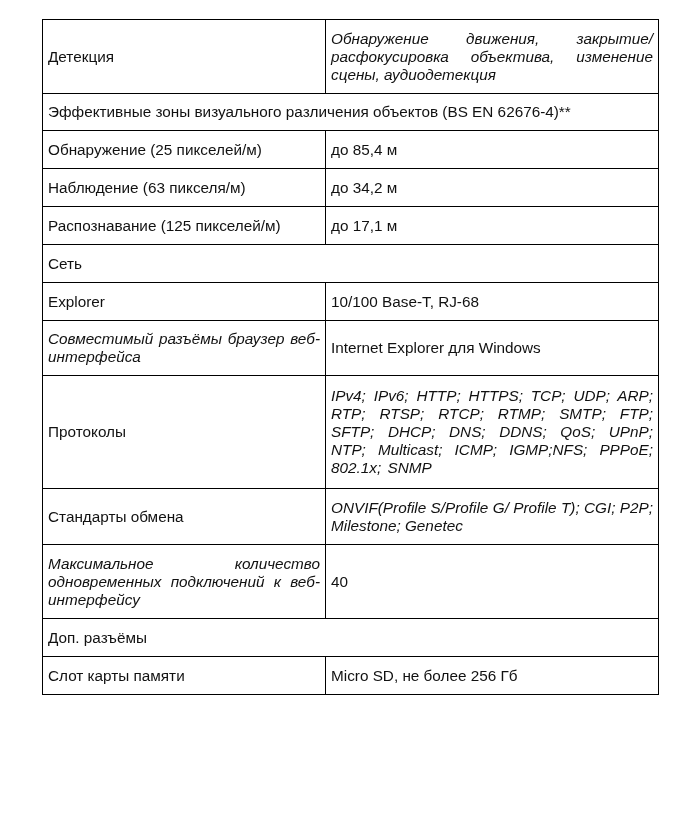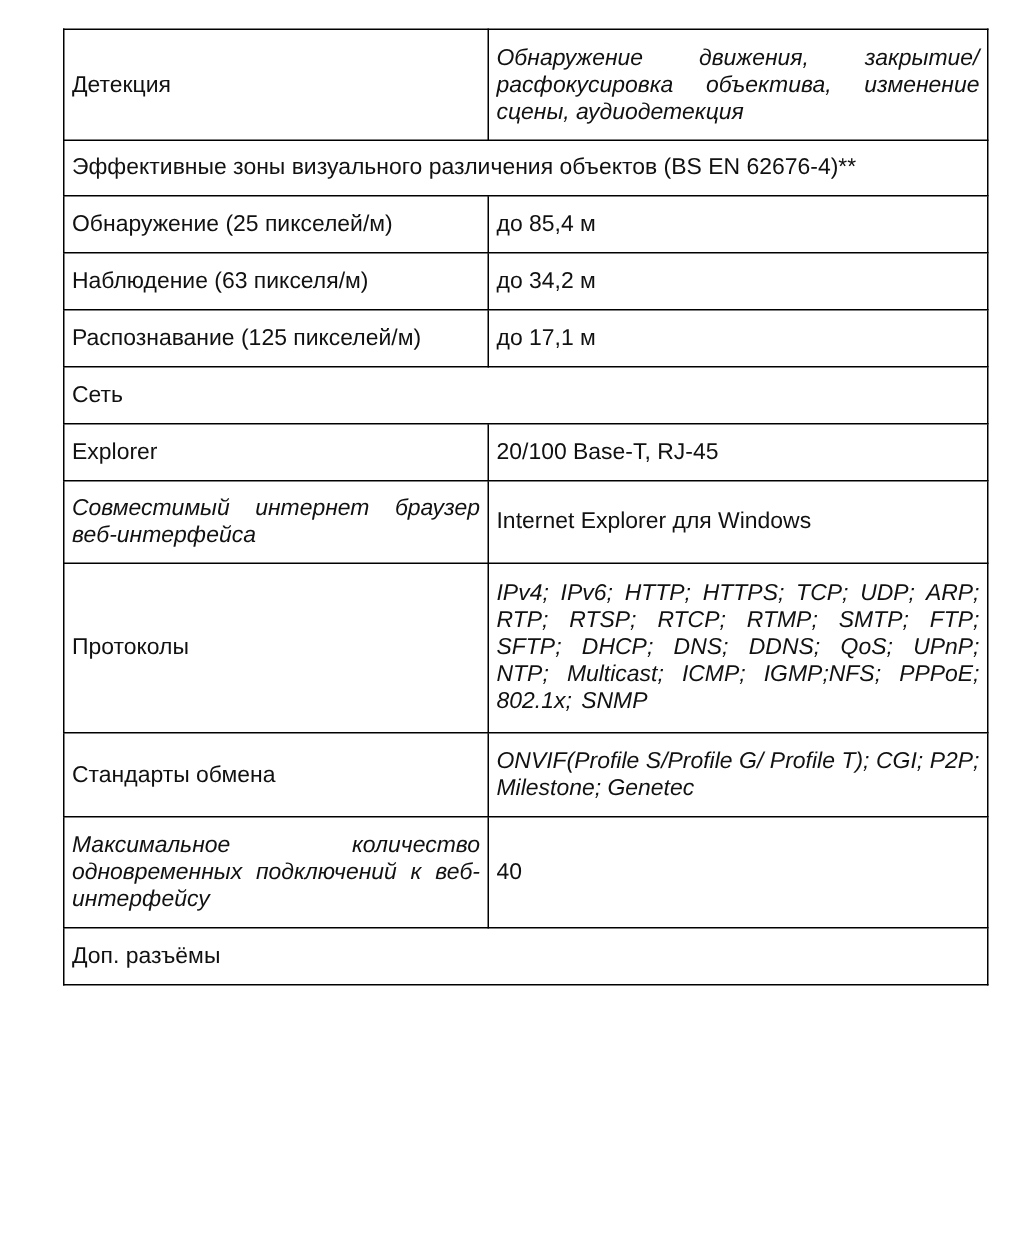--- a/index.html
+++ b/index.html
@@ -38,35 +38,39 @@
     </tr>
     <tr>
       <td class="k" style="height:37px">Распознавание (125 пикселей/м)</td>
       <td>до 17,1 м</td>
     </tr>
     <tr>
       <td colspan="2" style="height:37px">Сеть</td>
     </tr>
     <tr>
       <td class="k" style="height:37px">Explorer</td>
-      <td>20/100 Base-T, RJ-45</td>
+      <td>10/100 Base-T, RJ-68</td>
     </tr>
     <tr>
-      <td class="k j" style="height:54px">Совместимый интернет браузер веб-интерфейса</td>
+      <td class="k j" style="height:54px">Совместимый разъёмы браузер веб-интерфейса</td>
       <td>Internet Explorer для Windows</td>
     </tr>
     <tr>
       <td class="k" style="height:112px">Протоколы</td>
       <td class="j" style="word-spacing:2px">IPv4; IPv6; HTTP; HTTPS; TCP; UDP; ARP; RTP; RTSP; RTCP; RTMP; SMTP; FTP; SFTP; DHCP; DNS; DDNS; QoS; UPnP; NTP; Multicast; ICMP; IGMP;NFS; PPPoE; 802.1x; SNMP</td>
     </tr>
     <tr>
       <td class="k" style="height:55px">Стандарты обмена</td>
       <td class="j">ONVIF(Profile S/Profile G/ Profile T); CGI; P2P; Milestone; Genetec</td>
     </tr>
     <tr>
       <td class="k j" style="height:73px">Максимальное количество одновременных подключений к веб-интерфейсу</td>
       <td>40</td>
     </tr>
     <tr>
       <td colspan="2" style="height:37px">Доп. разъёмы</td>
     </tr>
+    <tr>
+      <td class="k" style="height:37px">Слот карты памяти</td>
+      <td>Micro SD, не более 256 Гб</td>
+    </tr>
   </tbody>
 </table>
 
 </body></html>

